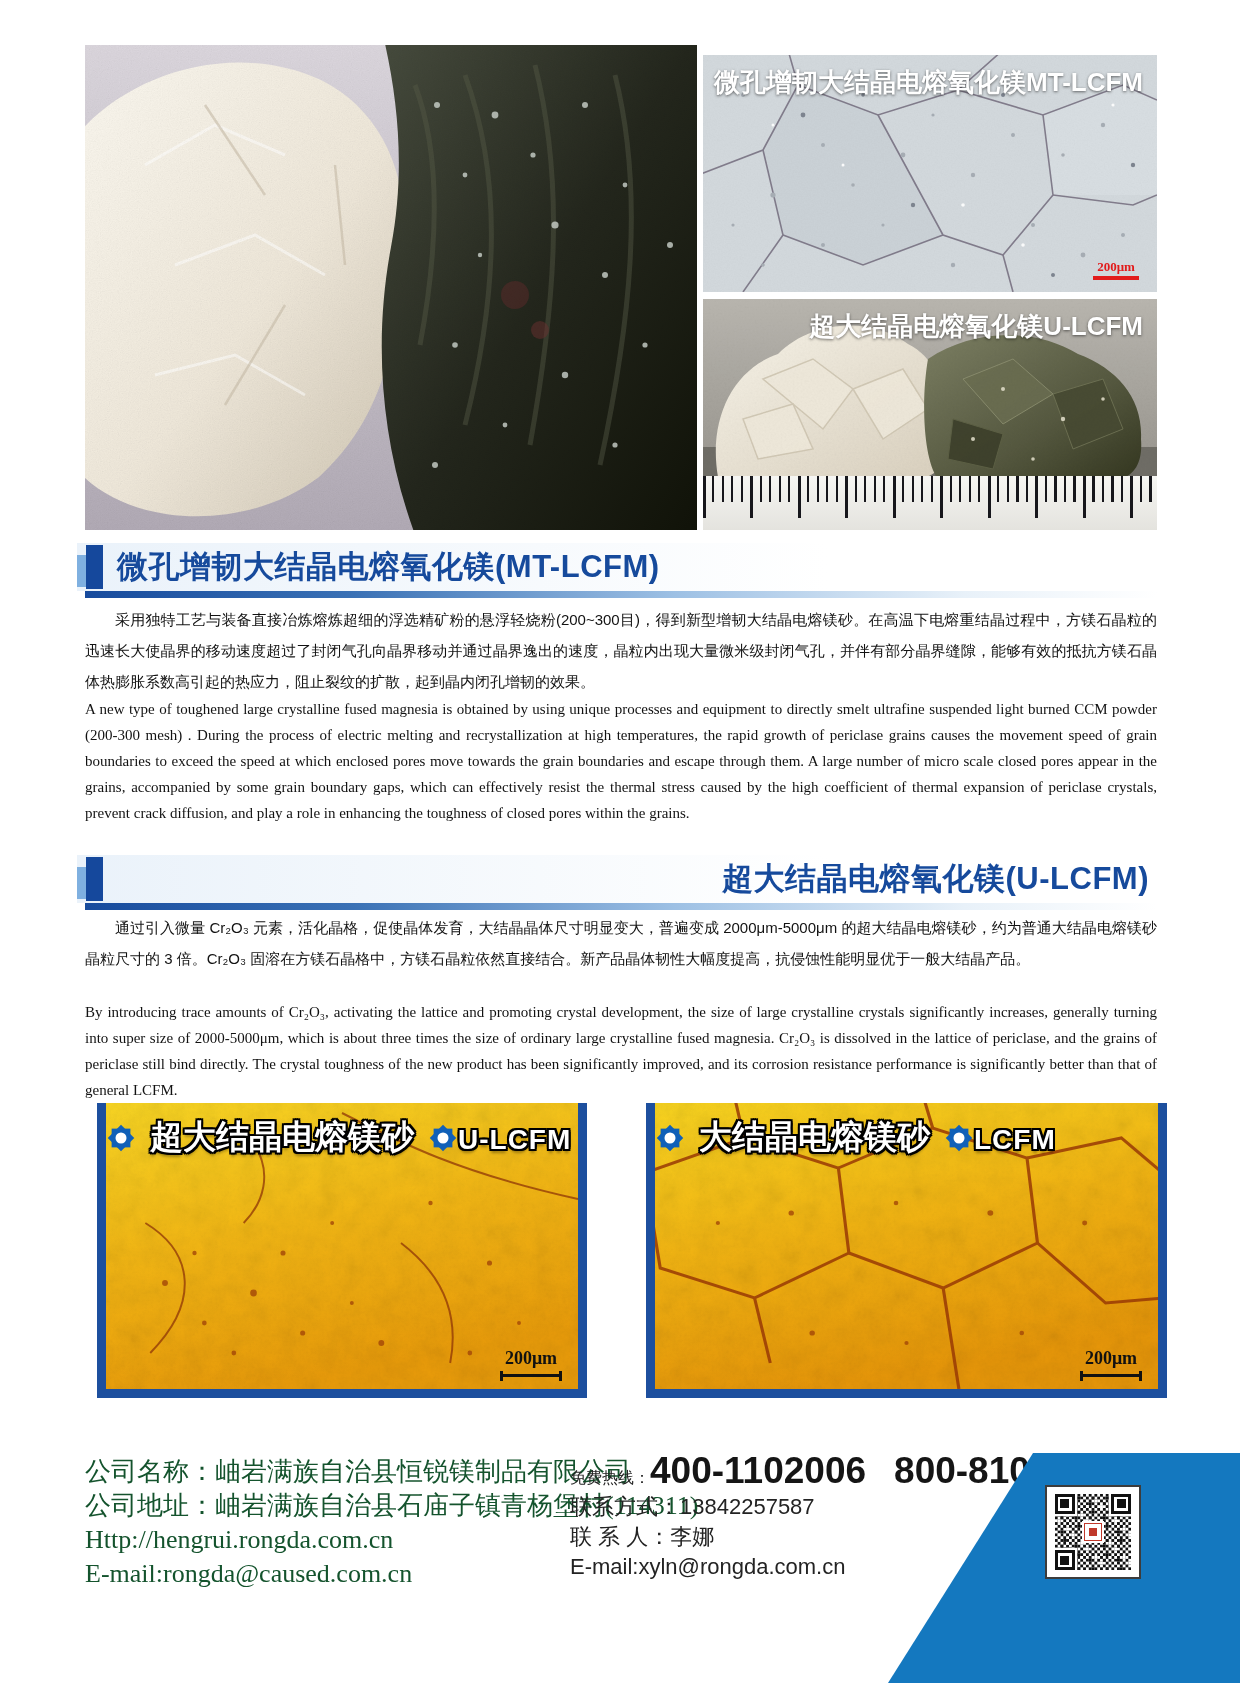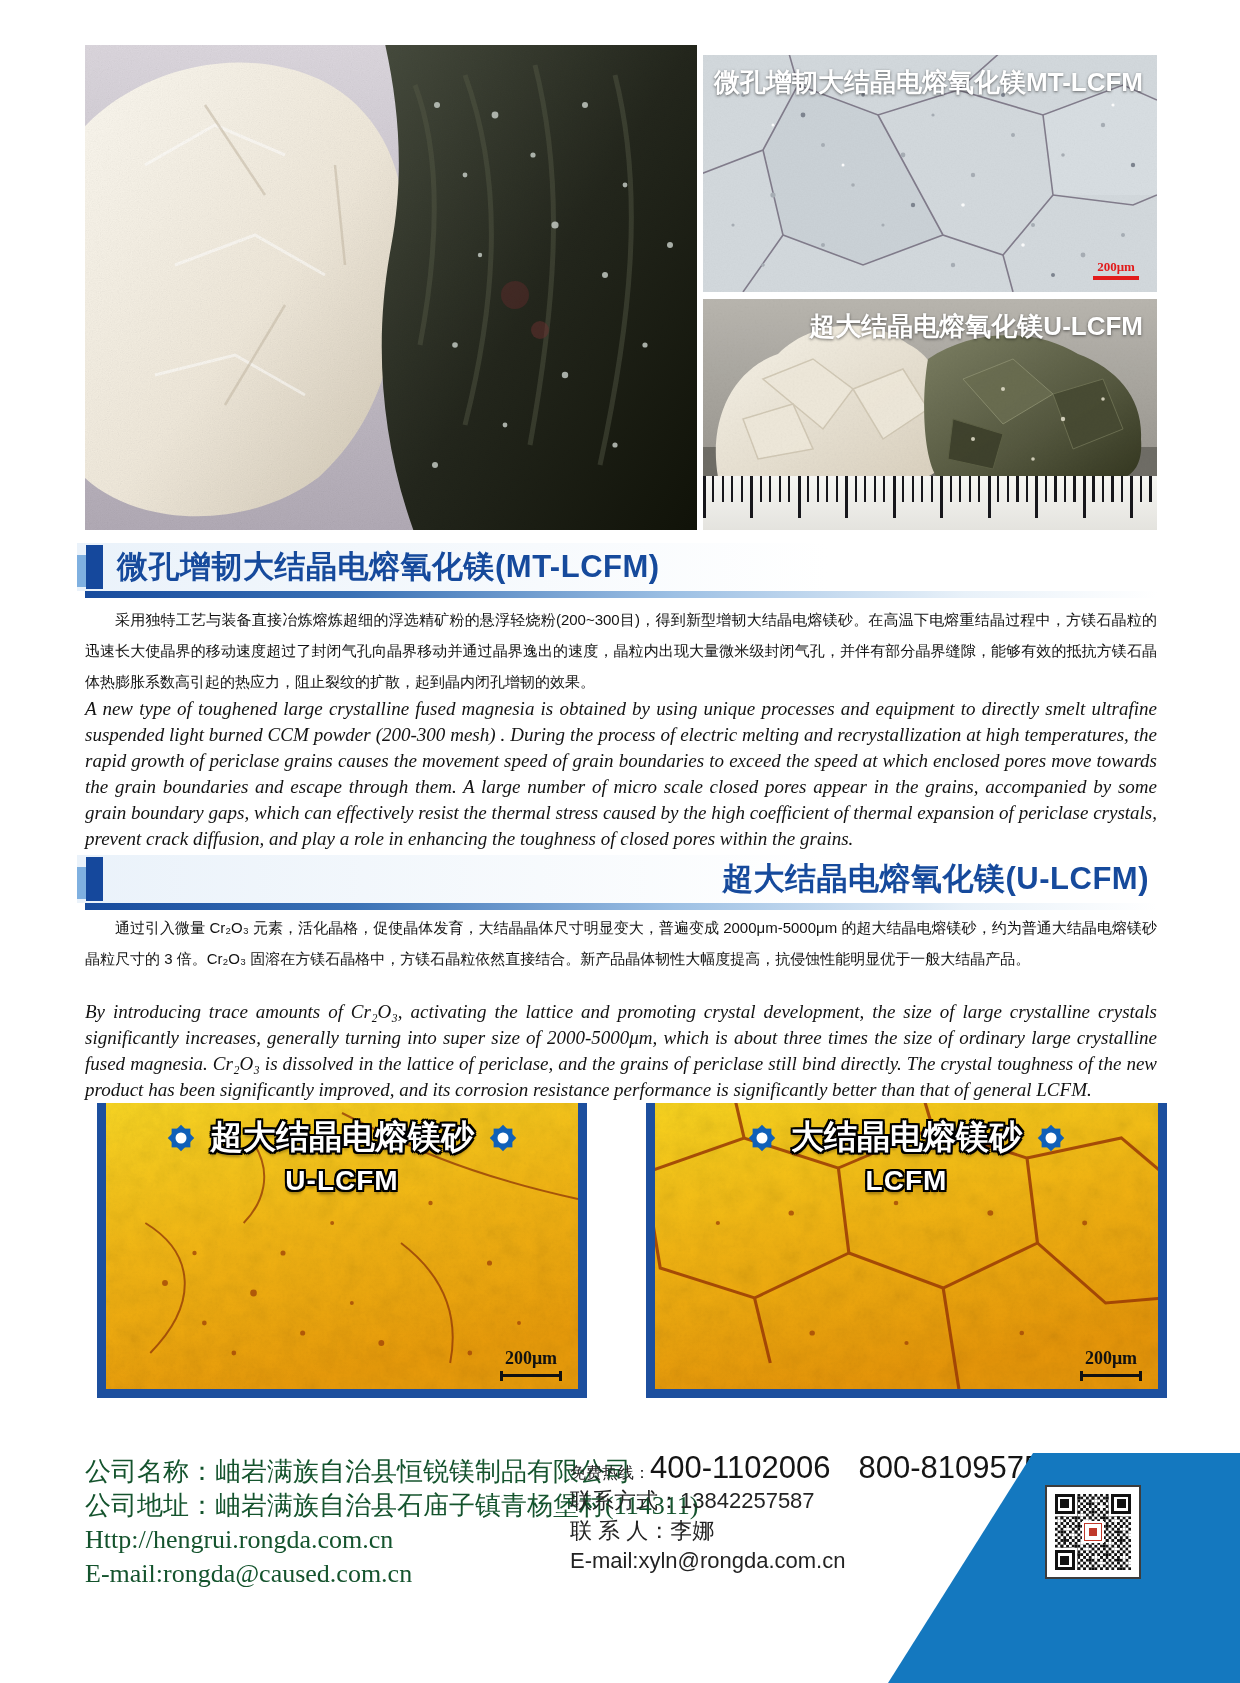--- a/index.html
+++ b/index.html
@@ -30,46 +30,46 @@
   .marker{display:flex;align-items:flex-end;}
   .marker .m1{width:9px;height:32px;background:#7fb0e0;margin-bottom:2px;}
   .marker .m2{width:17px;height:44px;background:#15489c;}
   .sec-head h2{margin:0;font-size:31px;font-weight:bold;color:#164a9c;letter-spacing:0.5px;}
   .rule{position:absolute;left:85px;width:1072px;height:7px;
         background:linear-gradient(to right,#174b9d 0%,#3a71b5 25%,#9dc0e4 55%,#e8f1f9 82%,#ffffff 100%);}
 
   
   .zh{position:absolute;left:85px;width:1072px;font-size:15px;line-height:31px;color:#121212;
       text-align:justify;text-indent:2em;margin:0;}
-  .en{position:absolute;left:85px;width:1072px;font-family:"Liberation Serif",serif;font-size:19px;
-      line-height:26px;color:#121212;text-align:justify;margin:0;font-style:italic;}
+  .en{position:absolute;left:85px;width:1072px;font-family:"Liberation Serif",serif;font-size:15px;
+      line-height:26px;color:#121212;text-align:justify;margin:0;}
 
   
   .fig{position:absolute;top:1103px;height:286px;border:9px solid #1d4f9e;border-top:none;}
   .fig.left{left:97px;width:472px;}
   .fig.right{left:646px;width:483px;padding-left:20px;}
   .fig svg.bgimg{position:absolute;left:0;top:0;width:100%;height:100%;}
-  .fig-label{position:absolute;top:12px;left:0;right:0;display:flex;flex-direction:column;align-items:center;color:#fff;}
+  .fig-label{position:absolute;top:12px;left:0;right:0;display:flex;flex-direction:row;align-items:center;color:#fff;}
   .fig-l1{display:flex;align-items:center;gap:14px;font-size:33px;font-weight:bold;white-space:nowrap;
           text-shadow:-2px -2px 0 #000,2px -2px 0 #000,-2px 2px 0 #000,2px 2px 0 #000,0 -2px 0 #000,0 2px 0 #000,-2px 0 0 #000,2px 0 0 #000,0 4px 3px rgba(0,0,0,.35);}
   .fig-l2{font-size:28px;font-weight:bold;margin-top:5px;letter-spacing:1px;
           text-shadow:-2px -2px 0 #000,2px -2px 0 #000,-2px 2px 0 #000,2px 2px 0 #000,0 -2px 0 #000,0 2px 0 #000,-2px 0 0 #000,2px 0 0 #000,0 4px 3px rgba(0,0,0,.35);}
   .gear{width:30px;height:30px;flex:0 0 auto;}
   .scale-chip{position:absolute;right:16px;bottom:8px;text-align:center;color:#111;
               font-family:"Liberation Serif",serif;font-weight:bold;font-size:18px;line-height:19px;}
   .sbar{margin:3px auto 0;width:56px;height:10px;border-left:3px solid #111;border-right:3px solid #111;position:relative;}
   .sbar::after{content:"";position:absolute;left:0;right:0;top:3px;height:3px;background:#111;}
 
   
   .footer-left{position:absolute;left:85px;top:1455px;width:470px;font-size:26px;line-height:34px;color:#14532d;font-family:Liberation Serif, serif;}
   .footer-left div{white-space:nowrap;}
   .footer-right{position:absolute;left:570px;top:1450px;width:470px;color:#232323;}
   .hotline{display:flex;align-items:baseline;white-space:nowrap;}
   .hl-label{font-size:16px;}
-  .hl-num{font-size:31px;font-weight:normal;color:#151515;margin-right:28px;letter-spacing:0;}
+  .hl-num{font-size:37px;font-weight:bold;color:#151515;margin-right:28px;letter-spacing:0;}
   .fr-line{font-size:22px;line-height:30px;white-space:nowrap;}
 
   
   .corner{position:absolute;left:888px;top:1453px;width:352px;height:230px;background:#1478bf;
           clip-path:polygon(41.2% 0,100% 0,100% 100%,0 100%);}
   .qr{position:absolute;left:1045px;top:1485px;width:96px;height:94px;background:#fff;
       border:2px solid #3c3c3c;box-sizing:border-box;padding:4px;}
   .qr svg{display:block;width:100%;height:100%;}
 </style>
 </head>

